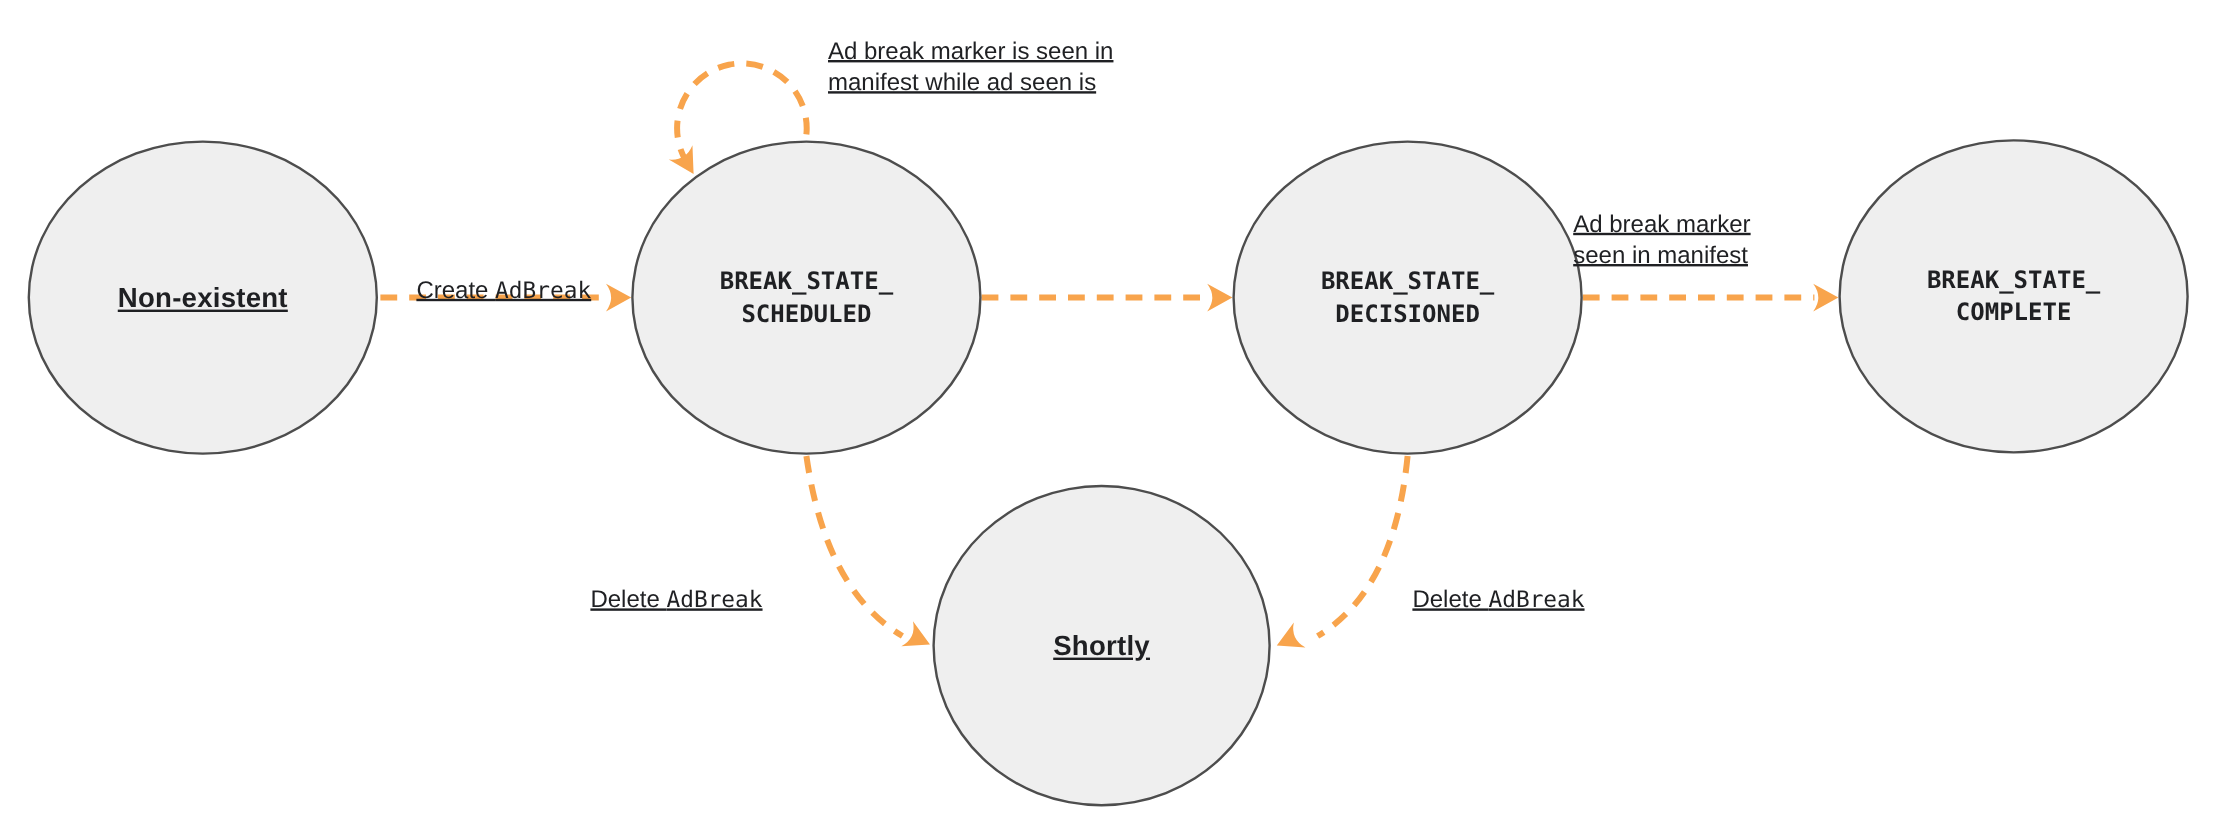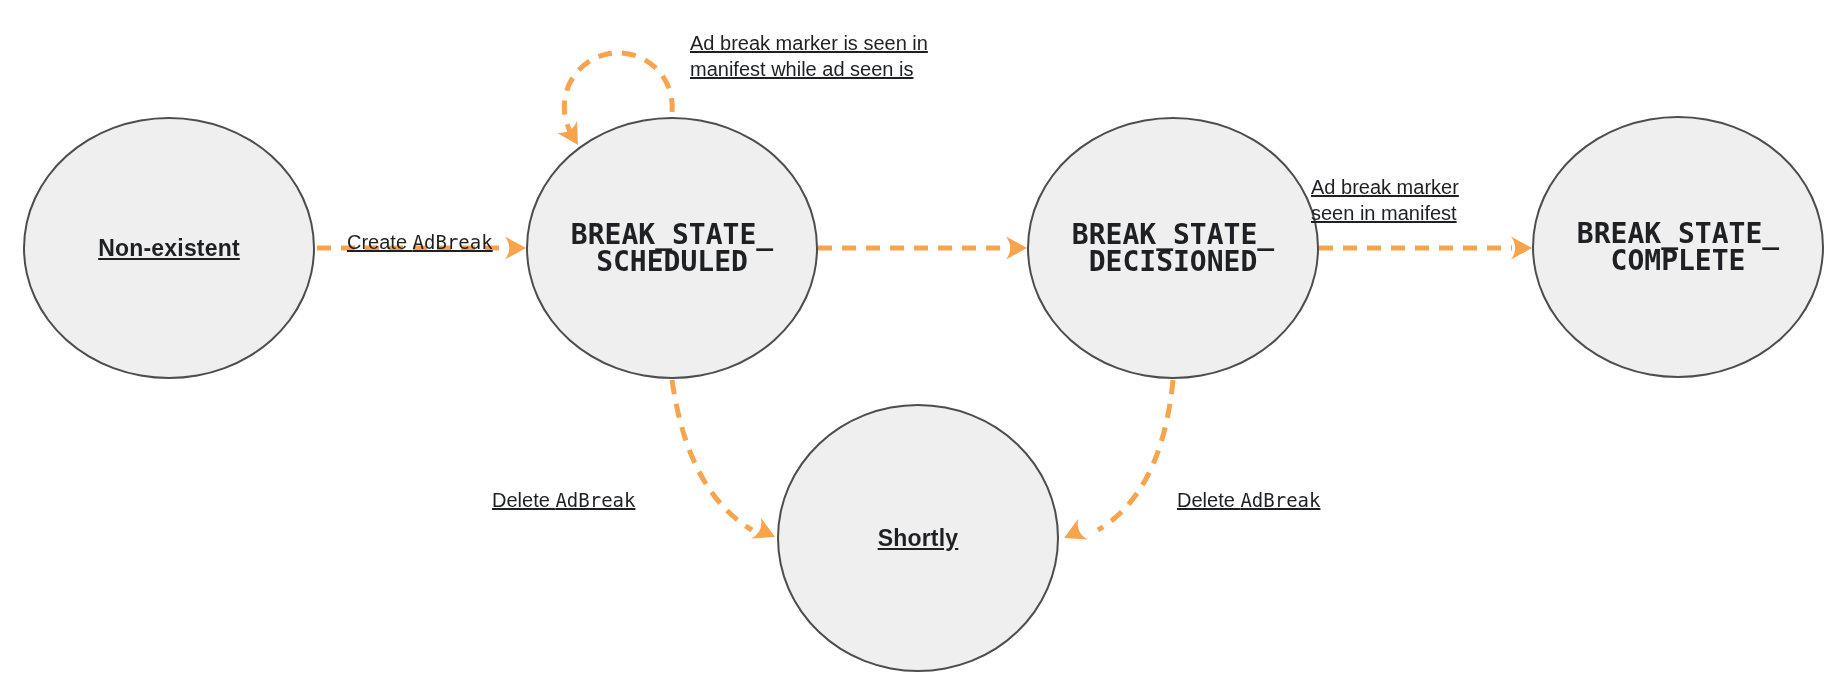--- a/index.html
+++ b/index.html
@@ -35,21 +35,21 @@
   .node-label-plain {
     font-family: "Liberation Sans", sans-serif;
     font-weight: 700;
     font-size: 23px;
     letter-spacing: 0.2px;
     text-decoration: underline;
   }
   .node-label-code {
     font-family: "DejaVu Sans Mono", monospace;
     font-weight: 700;
-    font-size: 28px;
+    font-size: 20px;
     line-height: 27px;
     white-space: pre-line;
   }
   .edge-label {
     position: absolute;
     font-size: 20px;
     line-height: 26px;
     white-space: nowrap;
     text-decoration: underline;
   }

